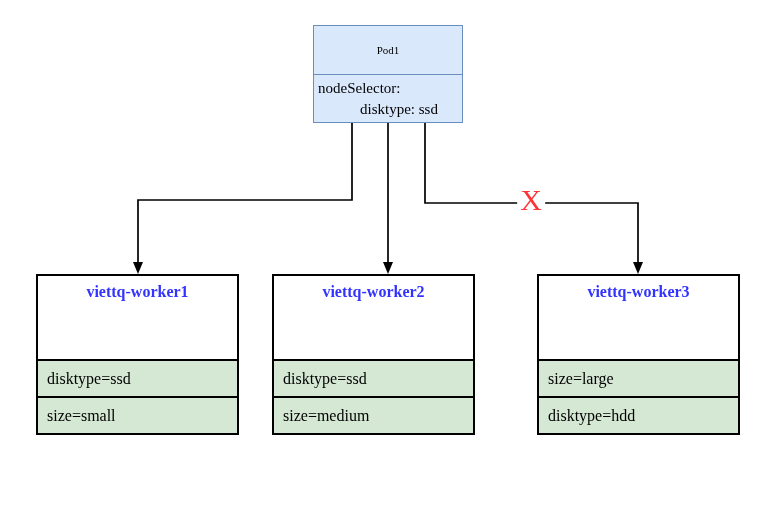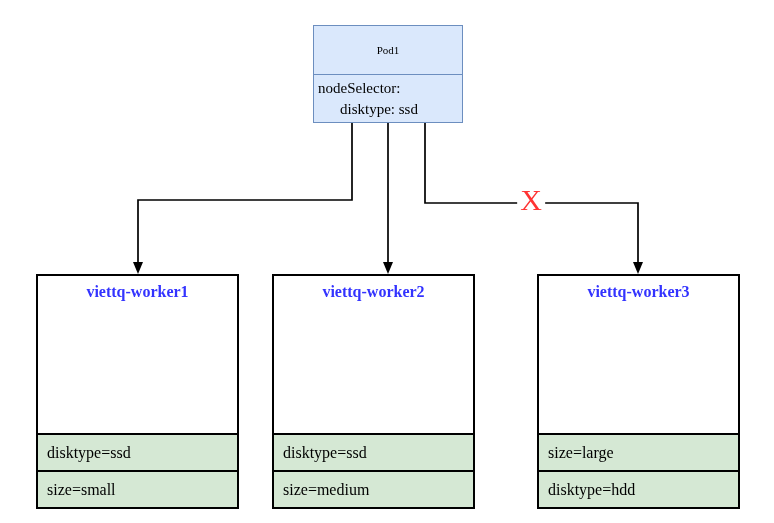--- a/index.html
+++ b/index.html
@@ -42,40 +42,40 @@
     align-items: center;
     justify-content: center;
     border-bottom: 1.5px solid var(--pod-border, #6c8ebf);
     font-size: 11px;
   }
   .pod-body {
     padding: 3px 4px 0 4px;
     font-size: 15px;
     line-height: 21px;
   }
-  .pod-body .selector-value { padding-left: 22px; }
+  .pod-body .selector-value { padding-left: 22px; text-align: center; }
 
   
   .blocked-x {
     position: absolute;
     left: 531px; top: 201px;
     transform: translate(-50%, -53%);
     z-index: 3;
     color: var(--blocked-x, #ff3333);
     background: var(--canvas-bg, #ffffff);
     font-size: 30px;
     line-height: 1;
     padding: 0 3px;
   }
 
   
   .worker {
     position: absolute;
     top: 274px;
-    width: 203px; height: 235px;
+    width: 203px; height: 161px;
     background: #fff;
     border: 2px solid var(--worker-border, #000000);
     display: flex;
     flex-direction: column;
     z-index: 2;
   }
   .worker-1 { left: 36px; }
   .worker-2 { left: 272px; }
   .worker-3 { left: 537px; }
 

